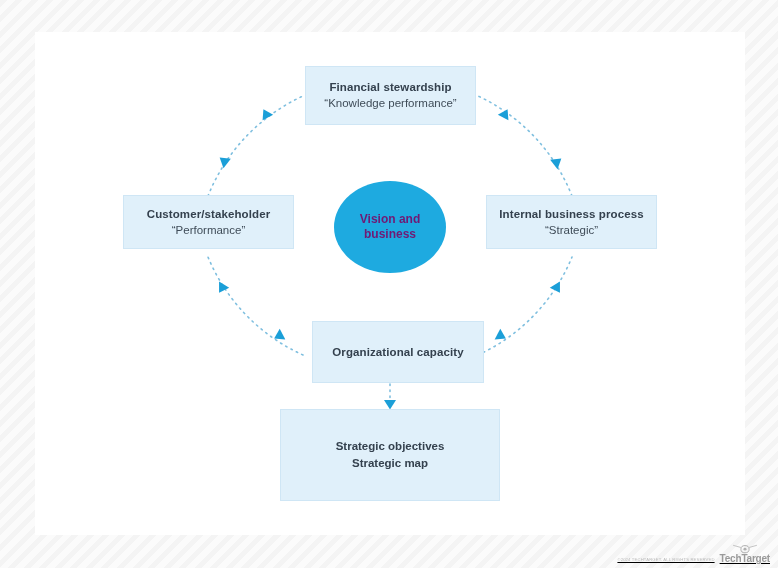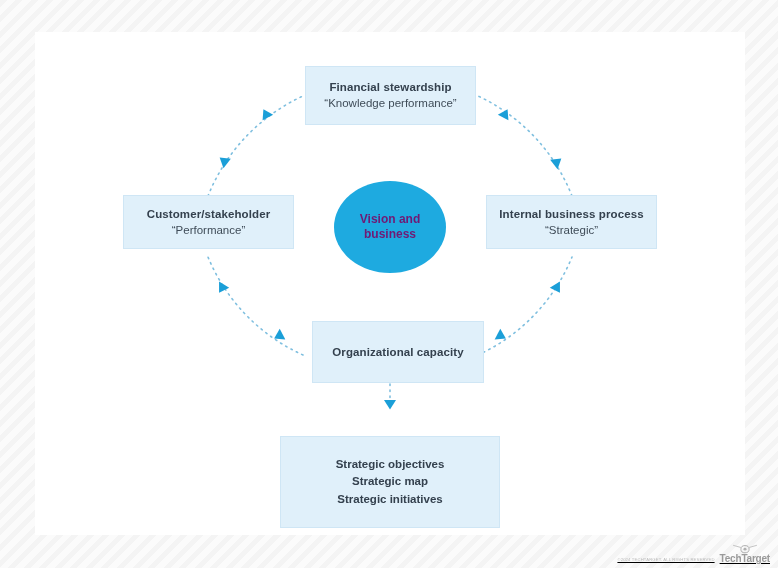--- a/index.html
+++ b/index.html
@@ -111,21 +111,20 @@
     width: 220px;
     height: 92px;
     box-sizing: border-box;
     background: #e0f0fa;
     border: 1px solid #cfe6f5;
     display: flex;
     flex-direction: column;
     align-items: center;
     justify-content: center;
     text-align: center;
-    margin-top: 27px;
   }
   #box-outcomes .oline {
     font-size: 11.5px;
     font-weight: bold;
     line-height: 17.5px;
     color: #34414e;
     white-space: nowrap;
   }
 
   
@@ -239,21 +238,20 @@
   </div>
 
   <div id="center-circle">
     <div class="cline">Vision and</div>
     <div class="cline">business</div>
   </div>
 
   <div id="box-outcomes">
     <div class="oline">Strategic objectives</div>
     <div class="oline">Strategic map</div>
-    <div class="oline">Strategic initiatives</div>
   </div>
 
   <div id="footer">
     <div id="copyright">©2024 TECHTARGET. ALL RIGHTS RESERVED</div>
     <div id="logo-wrap">
       <svg id="logo-mark" width="26" height="11" viewBox="0 0 26 11">
         <ellipse cx="13" cy="6.2" rx="4.1" ry="3.6" fill="none" stroke="#b0b0b0" stroke-width="1"></ellipse>
         <ellipse cx="13" cy="6.2" rx="1.5" ry="1.4" fill="#b0b0b0"></ellipse>
         <path d="M 1.5 2.4 L 8.6 4.4" fill="none" stroke="#c4c4c4" stroke-width="1" stroke-linecap="round"></path>
         <path d="M 24.5 2.4 L 17.4 4.4" fill="none" stroke="#c4c4c4" stroke-width="1" stroke-linecap="round"></path>

